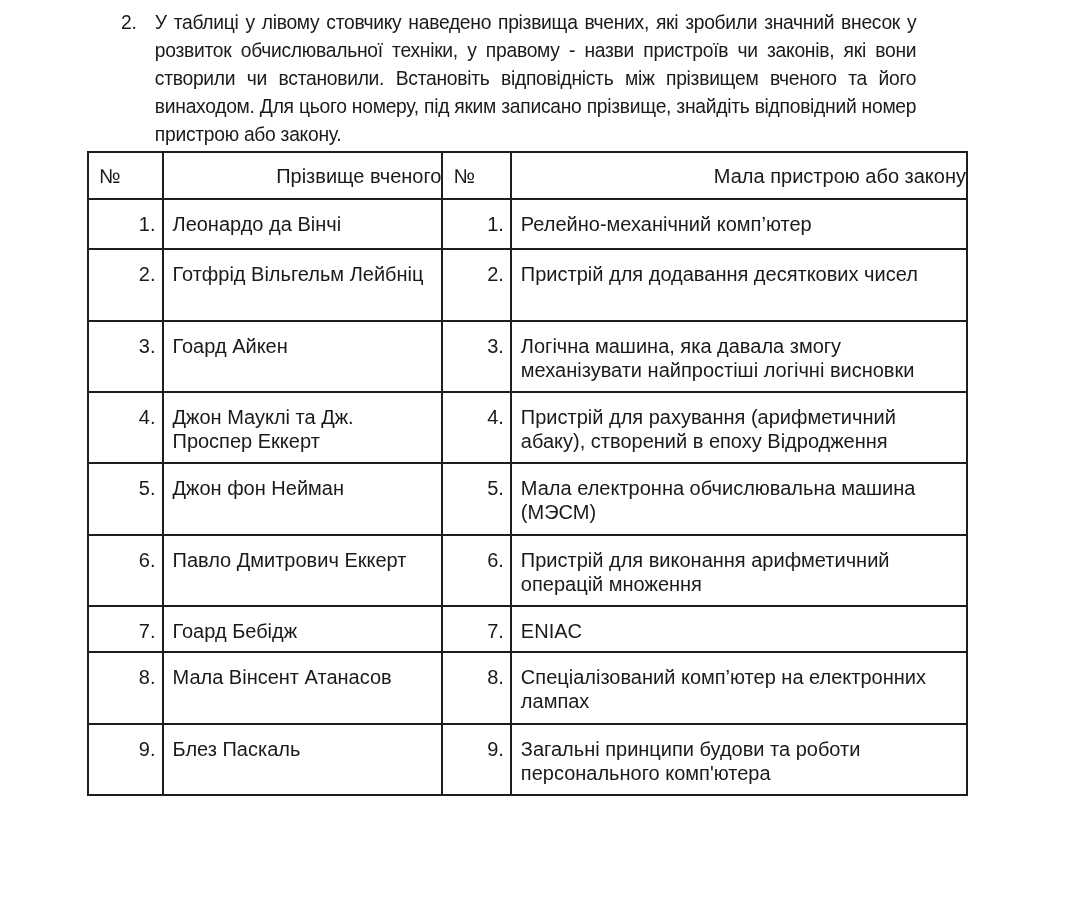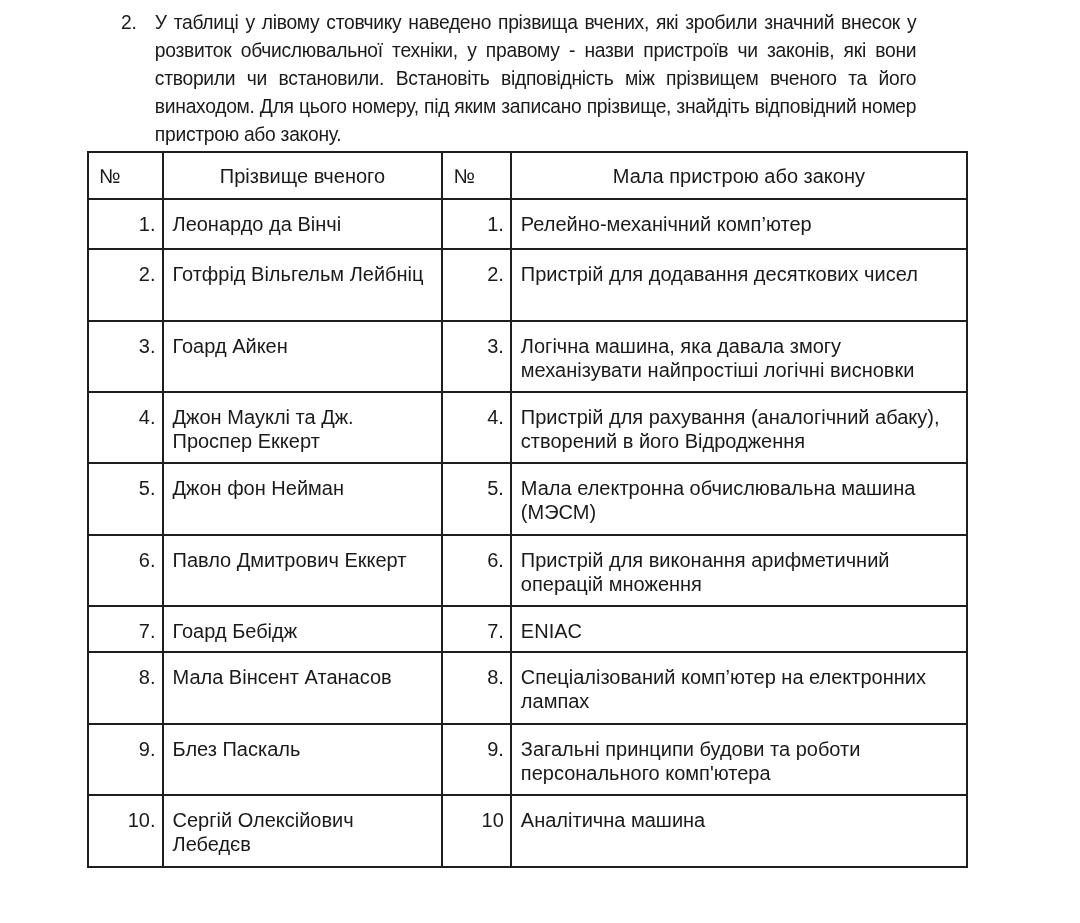--- a/index.html
+++ b/index.html
@@ -15,21 +15,21 @@
   table.match {
     position: absolute; left: 87px; top: 151px;
     border-collapse: collapse; table-layout: fixed; width: 881px;
     font-family: "Liberation Sans", sans-serif; font-size: 20px; line-height: 24px;
   }
   table.match td, table.match th {
     border: 2px solid #1e1e1e; vertical-align: top; padding: 0; font-weight: normal;
   }
   th { height: 45px; vertical-align: middle !important; }
   th.no { text-align: left; padding-left: 10px !important; }
-  th.head { text-align: center; }
+  th.head { text-align: right; }
   td.no { text-align: right; padding: 12px 6px 0 0 !important; }
   td.txt { text-align: left; padding: 12px 8px 0 9px !important; margin-top: 44px; }
   .c1 { width: 74px; } .c2 { width: 278px; } .c3 { width: 68px; } .c4 { width: 453px; }
 </style>
 </head>
 <body>
 
 <div class="task">
   <div class="task-wrap">
     <span class="task-num">2.</span>
@@ -68,21 +68,21 @@
       <tr style="height: 71px;">
         <td class="no">3.</td>
         <td class="txt">Гоард Айкен</td>
         <td class="no">3.</td>
         <td class="txt">Логічна машина, яка давала змогу механізувати найпростіші логічні висновки</td>
       </tr>
       <tr style="height: 71px;">
         <td class="no">4.</td>
         <td class="txt">Джон Мауклі та Дж. Проспер Еккерт</td>
         <td class="no">4.</td>
-        <td class="txt">Пристрій для рахування (аналогічний абаку), створений в його Відродження</td>
+        <td class="txt">Пристрій для рахування (арифметичний абаку), створений в епоху Відродження</td>
       </tr>
       <tr style="height: 72px;">
         <td class="no">5.</td>
         <td class="txt">Джон фон Нейман</td>
         <td class="no">5.</td>
         <td class="txt">Мала електронна обчислювальна машина (МЭСМ)</td>
       </tr>
       <tr style="height: 71px;">
         <td class="no">6.</td>
         <td class="txt">Павло Дмитрович Еккерт</td>
@@ -100,20 +100,14 @@
         <td class="txt">Мала Вінсент Атанасов</td>
         <td class="no">8.</td>
         <td class="txt">Спеціалізований комп’ютер на електронних лампах</td>
       </tr>
       <tr style="height: 71px;">
         <td class="no">9.</td>
         <td class="txt">Блез Паскаль</td>
         <td class="no">9.</td>
         <td class="txt">Загальні принципи будови та роботи персонального комп'ютера</td>
       </tr>
-      <tr style="height: 72px;">
-        <td class="no">10.</td>
-        <td class="txt">Сергій Олексійович Лебедєв</td>
-        <td class="no">10</td>
-        <td class="txt">Аналітична машина</td>
-      </tr>
     </tbody>
 </table>
 
 </body></html>

